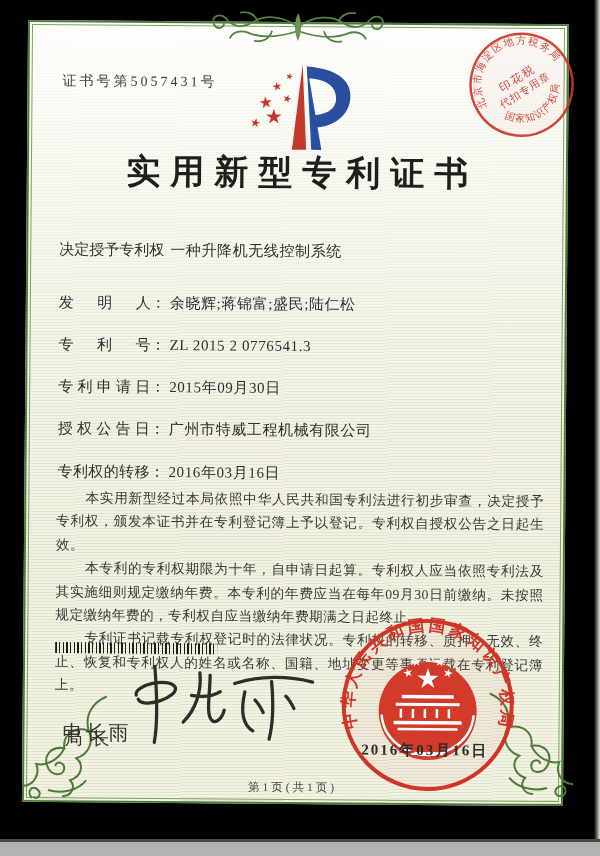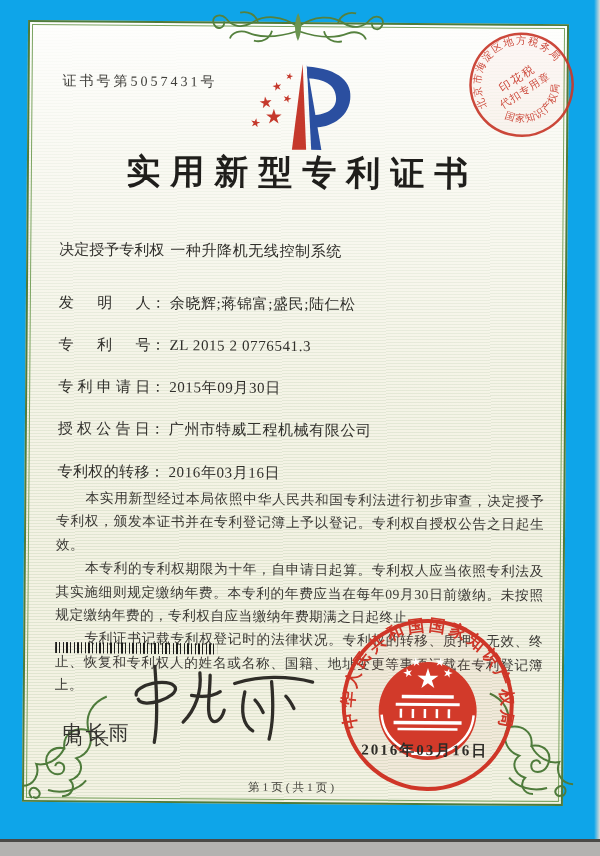--- a/index.html
+++ b/index.html
@@ -1,18 +1,18 @@
 <!DOCTYPE html>
 <html><head>
 <meta charset="utf-8">
 <style>
   html,body{margin:0;padding:0;}
   .page{
     position:relative; width:600px; height:856px; overflow:hidden;
-    background:#0ea5e9;
+    background:#000000;
     font-family:"Liberation Serif","DejaVu Serif",serif;
   }
   
   .scanbed{position:absolute;left:0;right:0;bottom:0;height:14px;background:#b3b2b0;border-top:3px solid #4a4946;}
   .edge-right{position:absolute;top:0;right:0;width:6px;height:100%;background:linear-gradient(90deg,rgba(0,0,0,0),#dddcd8);}
   
   .cert{
     position:absolute; left:25px; top:22px; width:537px; height:778px;
     border:2px solid #4e7b3b;
     transform:rotate(0.45deg); transform-origin:50% 50%;

